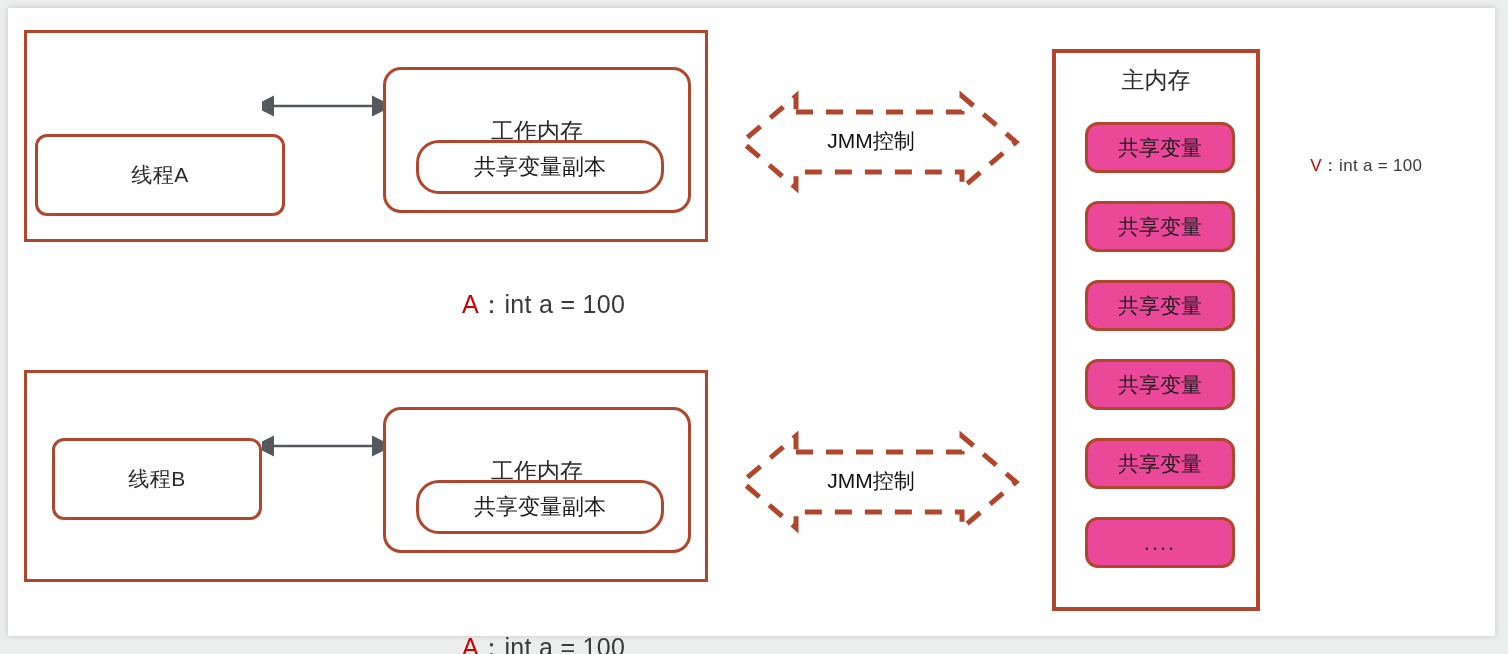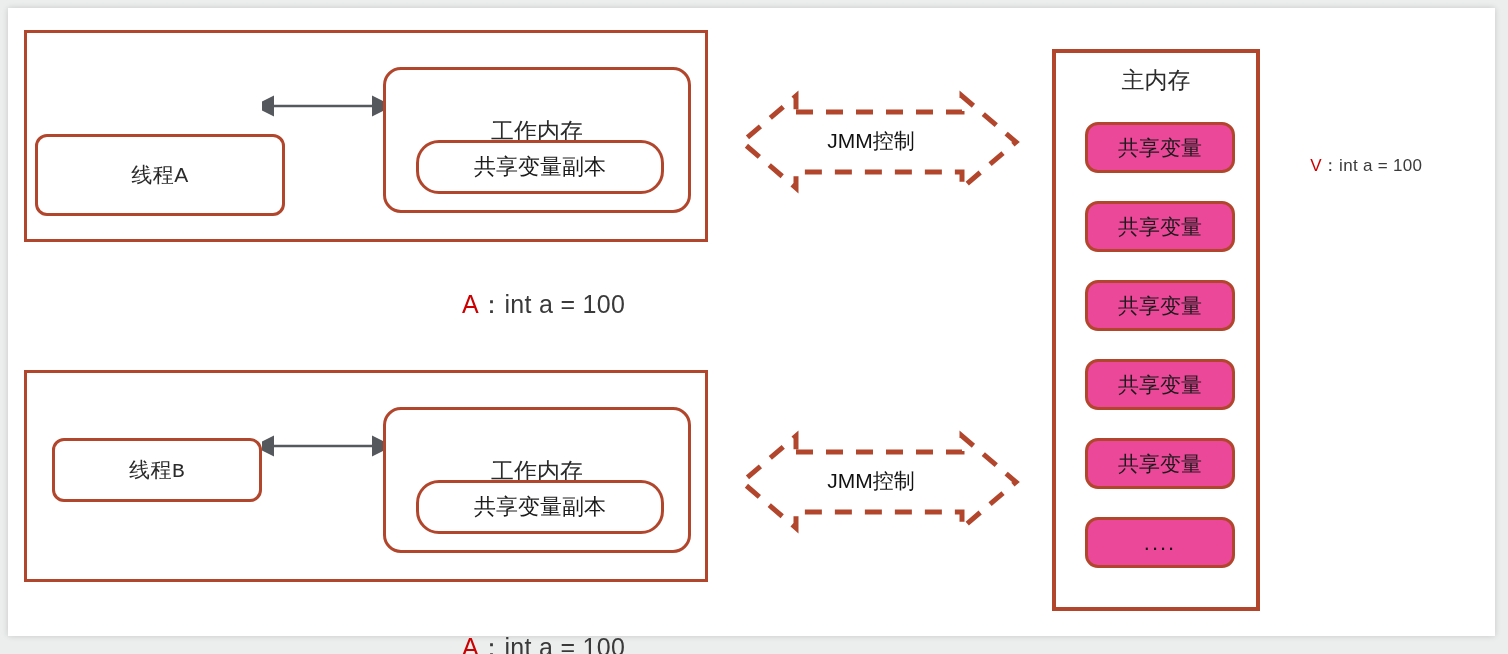--- a/index.html
+++ b/index.html
@@ -185,21 +185,21 @@
         </div>
       </div>
     </div>
 
     <div class="caption" style="left:412px; top:251px;">
       <span class="hl">A</span><span>：int a = 100</span>
     </div>
 
     <div class="thread-group" style="left:16px; top:362px; width:684px; height:212px;">
 
-      <div class="thread-box" style="left:25px; top:65px; width:210px; height:64px;font-family:Liberation Mono, monospace;">
+      <div class="thread-box" style="left:25px; top:65px; width:210px; height:82px;">
         <span>线程B</span>
       </div>
 
       <svg class="link-arrow" style="left:235px; top:61px; width:122px;" viewBox="0 0 122 24" preserveAspectRatio="none">
         <defs>
           <marker id="ahL2" markerWidth="9" markerHeight="9" refX="8" refY="4.5" orient="auto">
             <path d="M9,0 L9,9 L0,4.5 z" fill="#55595E"></path>
           </marker>
           <marker id="ahR2" markerWidth="9" markerHeight="9" refX="1" refY="4.5" orient="auto">
             <path d="M0,0 L0,9 L9,4.5 z" fill="#55595E"></path>

